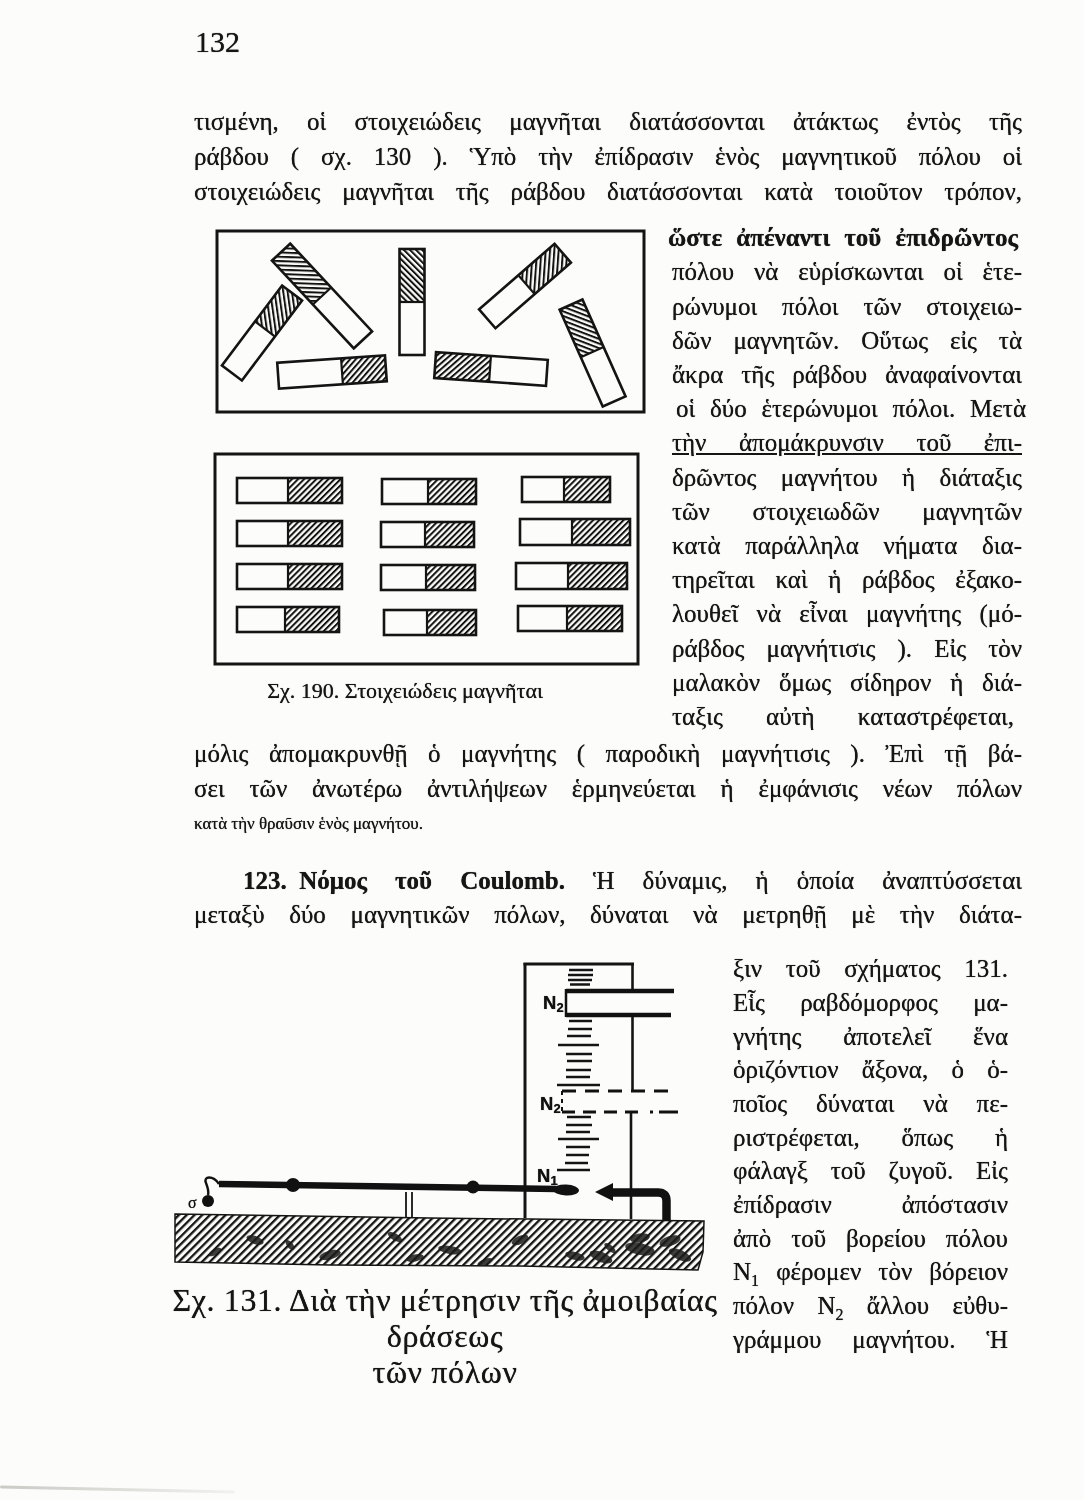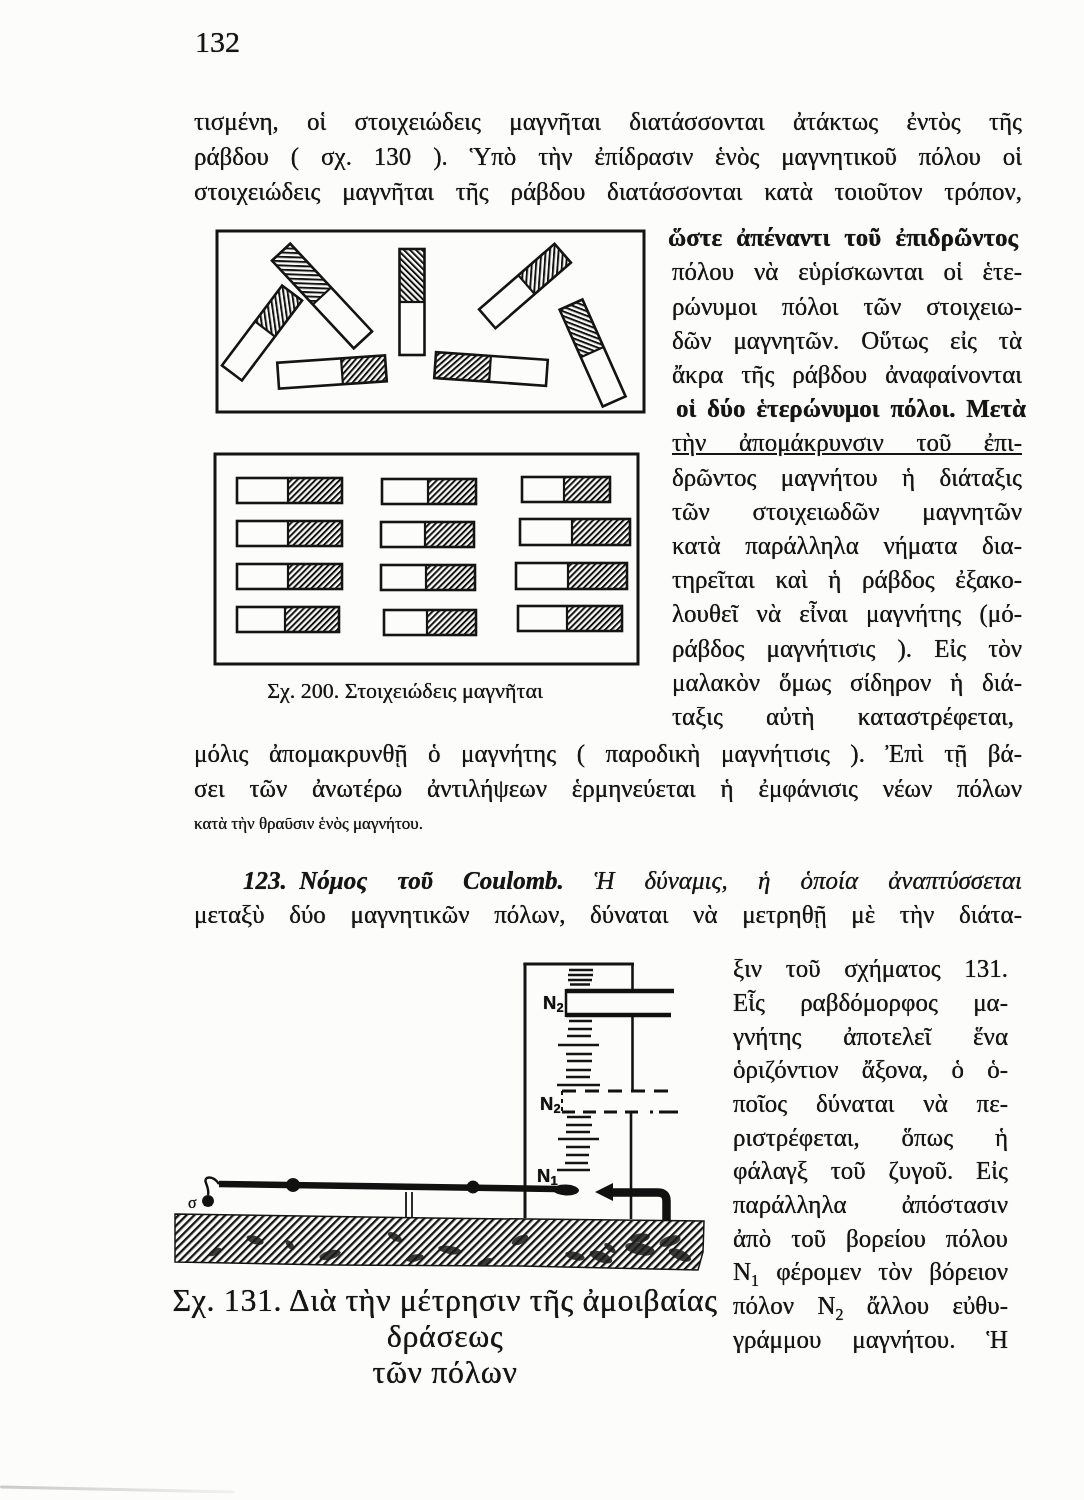--- a/index.html
+++ b/index.html
@@ -21,52 +21,52 @@
 
 <div class="jl" style="left:194px;top:140px;width:828px;">ράβδου ( σχ. 130 ). Ὑπὸ τὴν ἐπίδρασιν ἑνὸς μαγνητικοῦ πόλου οἱ</div>
 
 <div class="jl" style="left:194px;top:175px;width:828px;">στοιχειώδεις μαγνῆται τῆς ράβδου διατάσσονται κατὰ τοιοῦτον τρόπον,</div>
 
 <div class="jl" style="left:668px;top:221px;width:350px;font-weight:bold;">ὥστε ἀπέναντι τοῦ ἐπιδρῶντος</div>
 <div class="jl" style="left:672px;top:255px;width:350px;">πόλου νὰ εὑρίσκωνται οἱ ἑτε-</div>
 <div class="jl" style="left:672px;top:290px;width:350px;">ρώνυμοι πόλοι τῶν στοιχειω-</div>
 <div class="jl" style="left:672px;top:324px;width:350px;">δῶν μαγνητῶν. Οὕτως εἰς τὰ</div>
 <div class="jl" style="left:672px;top:358px;width:350px;">ἄκρα τῆς ράβδου ἀναφαίνονται</div>
-<div class="jl" style="left:676px;top:392px;width:350px;font-weight:bold;">οἱ δύο ἑτερώνυμοι πόλοι. Μετὰ</div>
+<div class="jl" style="left:676px;top:392px;width:350px;">οἱ δύο ἑτερώνυμοι πόλοι. Μετὰ</div>
 <div class="jl" style="left:672px;top:426px;width:350px;text-decoration:underline;">τὴν ἀπομάκρυνσιν τοῦ ἐπι-</div>
 <div class="jl" style="left:672px;top:461px;width:350px;">δρῶντος μαγνήτου ἡ διάταξις</div>
 <div class="jl" style="left:672px;top:495px;width:350px;">τῶν στοιχειωδῶν μαγνητῶν</div>
 <div class="jl" style="left:672px;top:529px;width:350px;">κατὰ παράλληλα νήματα δια-</div>
 <div class="jl" style="left:672px;top:563px;width:350px;">τηρεῖται καὶ ἡ ράβδος ἐξακο-</div>
 <div class="jl" style="left:672px;top:597px;width:350px;">λουθεῖ νὰ εἶναι μαγνήτης (μό-</div>
 <div class="jl" style="left:672px;top:632px;width:350px;">ράβδος μαγνήτισις ). Εἰς τὸν</div>
 <div class="jl" style="left:672px;top:666px;width:350px;">μαλακὸν ὅμως σίδηρον ἡ διά-</div>
 <div class="jl" style="left:672px;top:700px;width:342px;">ταξις αὐτὴ καταστρέφεται,</div>
 
 <div class="jl" style="left:194px;top:737px;width:828px;">μόλις ἀπομακρυνθῇ ὁ μαγνήτης ( παροδικὴ μαγνήτισις ). Ἐπὶ τῇ βά-</div>
 <div class="jl" style="left:194px;top:772px;width:828px;">σει τῶν ἀνωτέρω ἀντιλήψεων ἑρμηνεύεται ἡ ἐμφάνισις νέων πόλων</div>
 <div class="ln" style="left:194px;top:807px;">κατὰ τὴν θραῦσιν ἑνὸς μαγνήτου.</div>
 
-<div class="jl" style="left:243px;top:864px;width:779px;font-style:italic;"><b>123. Νόμος τοῦ Coulomb.</b> Ἡ δύναμις, ἡ ὁποία ἀναπτύσσεται</div>
+<div class="jl" style="left:243px;top:864px;width:779px;"><b>123. Νόμος τοῦ Coulomb.</b> Ἡ δύναμις, ἡ ὁποία ἀναπτύσσεται</div>
 <div class="jl" style="left:194px;top:898px;width:828px;">μεταξὺ δύο μαγνητικῶν πόλων, δύναται νὰ μετρηθῇ μὲ τὴν διάτα-</div>
 
 <div class="jl" style="left:733px;top:952px;width:275px;">ξιν τοῦ σχήματος 131.</div>
 <div class="jl" style="left:733px;top:986px;width:275px;">Εἷς ραβδόμορφος μα-</div>
 <div class="jl" style="left:733px;top:1020px;width:275px;">γνήτης ἀποτελεῖ ἕνα</div>
 <div class="jl" style="left:733px;top:1053px;width:275px;">ὁριζόντιον ἄξονα, ὁ ὁ-</div>
 <div class="jl" style="left:733px;top:1087px;width:275px;">ποῖος δύναται νὰ πε-</div>
 <div class="jl" style="left:733px;top:1121px;width:275px;">ριστρέφεται, ὅπως ἡ</div>
 <div class="jl" style="left:733px;top:1154px;width:275px;">φάλαγξ τοῦ ζυγοῦ. Εἰς</div>
-<div class="jl" style="left:733px;top:1188px;width:275px;">παράλληλα ἀπόστασιν</div>
+<div class="jl" style="left:733px;top:1188px;width:275px;">ἐπίδρασιν ἀπόστασιν</div>
 <div class="jl" style="left:733px;top:1222px;width:275px;">ἀπὸ τοῦ βορείου πόλου</div>
 <div class="jl" style="left:733px;top:1255px;width:275px;">N<sub style="font-size:16px;">1</sub> φέρομεν τὸν βόρειον</div>
 <div class="jl" style="left:733px;top:1289px;width:275px;">πόλον N<sub style="font-size:16px;">2</sub> ἄλλου εὐθυ-</div>
 <div class="jl" style="left:733px;top:1323px;width:275px;">γράμμου μαγνήτου. Ἡ</div>
 
-<div class="ctr" style="left:200px;top:676px;width:410px;">Σχ. 200. Στοιχειώδεις μαγνῆται</div>
+<div class="ctr" style="left:200px;top:676px;width:410px;">Σχ. 190. Στοιχειώδεις μαγνῆται</div>
 
 <div class="ctr2" style="left:170px;top:1282px;width:550px;">Σχ. 131. Διὰ τὴν μέτρησιν τῆς ἀμοιβαίας δράσεως<br>τῶν πόλων</div>
 
 <svg style="left:200px;top:225px;" width="460" height="450" viewBox="200 225 460 450">
   <defs>
     <pattern id="h1" width="4.3" height="4.3" patternUnits="userSpaceOnUse" patternTransform="rotate(45)">
       <rect width="4.3" height="4.3" fill="#fcfcfb"></rect>
       <line x1="1" y1="0" x2="1" y2="4.3" stroke="#121212" stroke-width="2"></line>
     </pattern>
   </defs>

